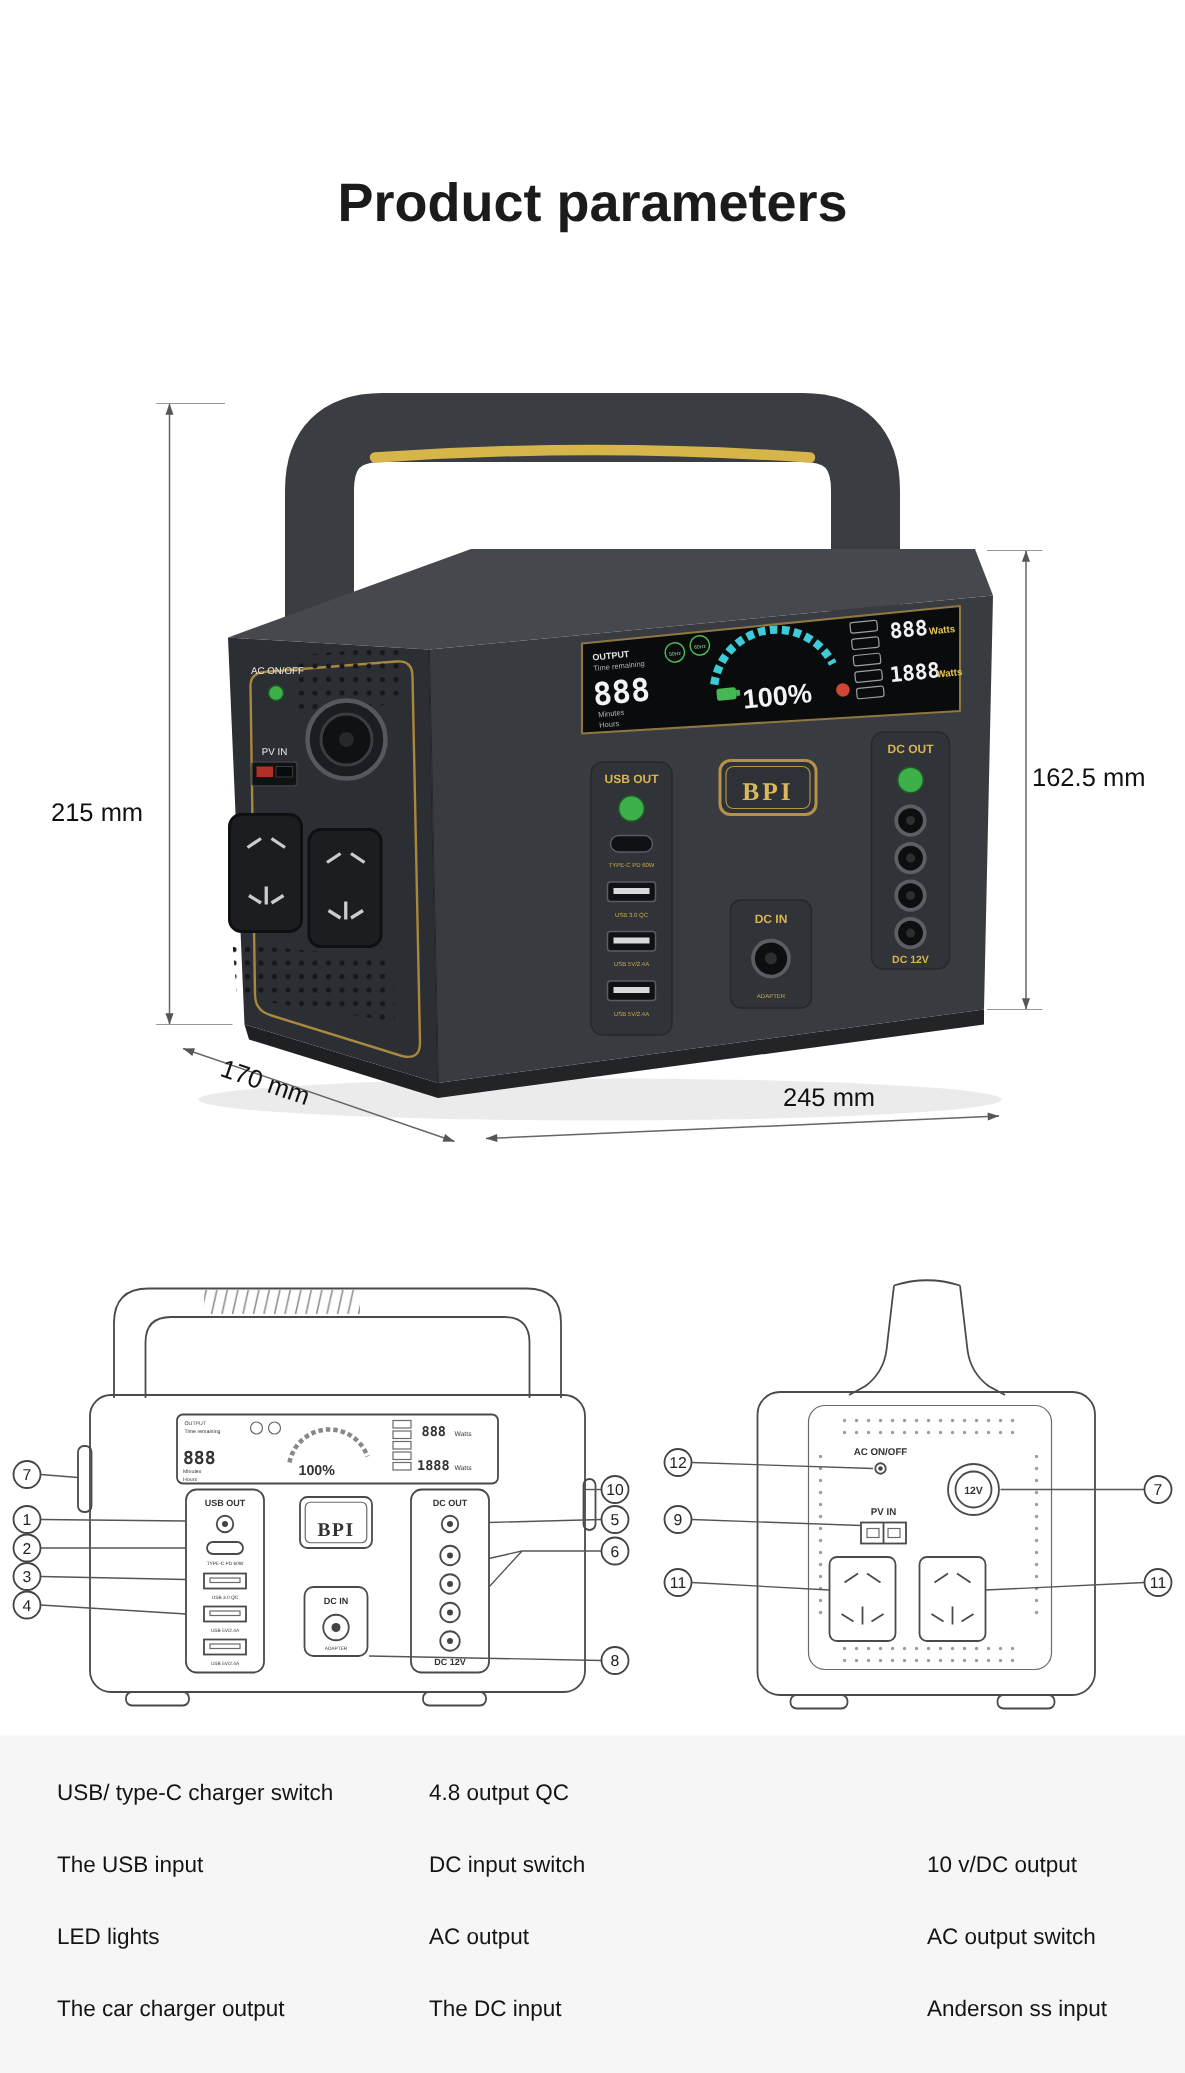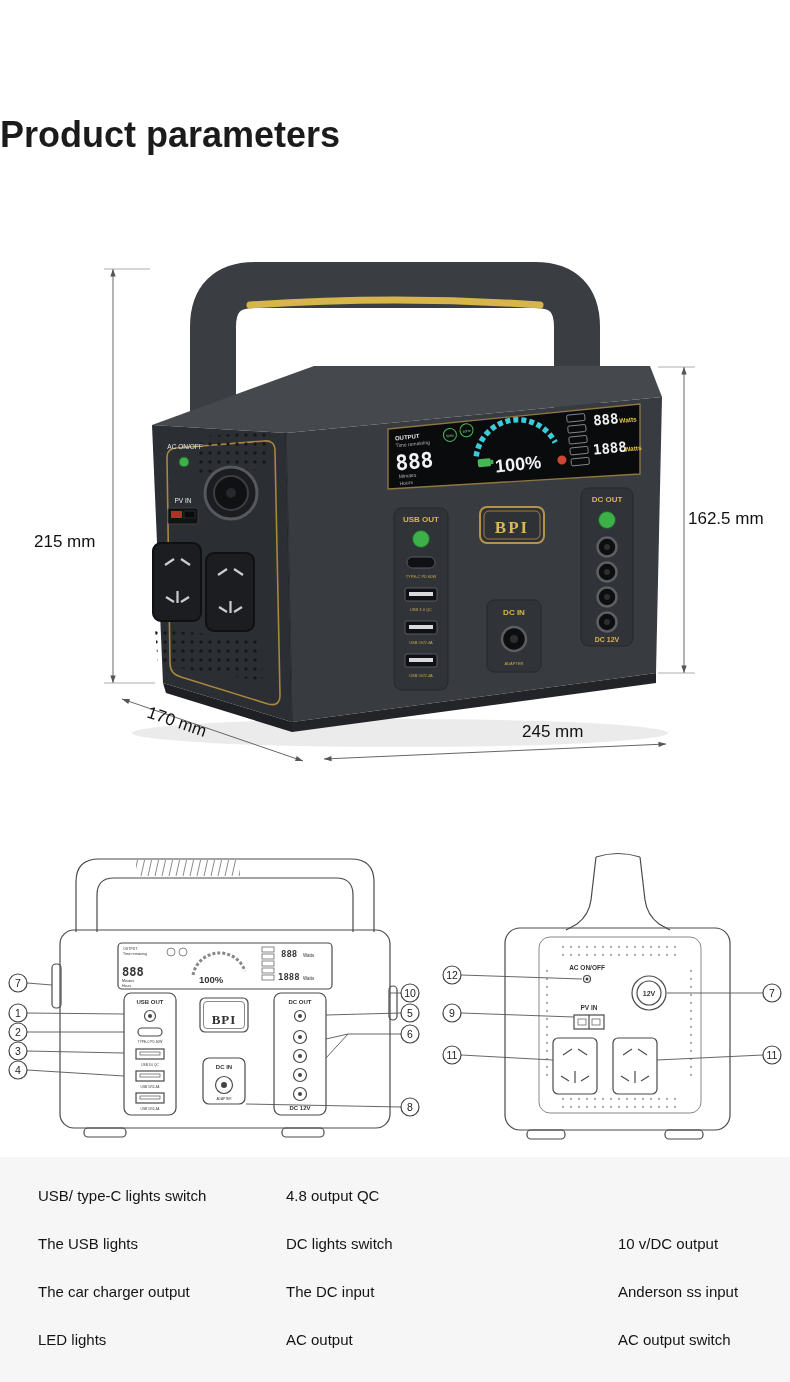--- a/index.html
+++ b/index.html
@@ -1,19 +1,19 @@
 <!DOCTYPE html>
 <html><head>
 <meta charset="utf-8">
 <style>
   *{margin:0;padding:0;box-sizing:border-box}
   html,body{background:#fff}
   body{width:790px;height:1382px;position:relative;font-family:"Liberation Sans",sans-serif;overflow:hidden}
   .page{position:relative;width:790px;height:1382px;background:#fff}
-  .title{position:absolute;top:114px;left:0;width:100%;
+  .title{position:absolute;top:114px;left:0;width:100%;text-align:center;
          font-size:36px;font-weight:700;color:#1b1b1b;letter-spacing:0px}
   .svgabs{position:absolute;left:0}
   #product-svg{top:225px}
   #drawings-svg{top:840px}
   svg{font-family:"Liberation Sans",sans-serif}
   .mono{font-family:"DejaVu Sans Mono",monospace;font-weight:bold}
   .serif{font-family:"Liberation Serif",serif;font-weight:bold}
   .gold{fill:#d8b452}
   .ln{stroke:#4a4a4a;stroke-width:1.2;fill:none}
   .thin{stroke:#6a6a6a;stroke-width:0.8;fill:none}
@@ -415,33 +415,33 @@
       <g>
         <line class="leader" x1="763" y1="215" x2="657" y2="220"></line>
         <circle class="callout-circle" cx="772" cy="215" r="9"></circle>
         <text class="callout-num" x="772" y="218.7">11</text>
       </g>
     </g>
   </svg>
 
   <div class="features">
     <div class="frow">
-      <span>USB/ type-C lights switch</span>
+      <span>USB/ type-C charger switch</span>
       <span>4.8 output QC</span>
     </div>
     <div class="frow">
-      <span>The USB lights</span>
-      <span>DC lights switch</span>
+      <span>The USB input</span>
+      <span>DC input switch</span>
       <span>10 v/DC output</span>
+    </div>
+    <div class="frow">
+      <span>LED lights</span>
+      <span>AC output</span>
+      <span>AC output switch</span>
     </div>
     <div class="frow">
       <span>The car charger output</span>
       <span>The DC input</span>
       <span>Anderson ss input</span>
     </div>
-    <div class="frow">
-      <span>LED lights</span>
-      <span>AC output</span>
-      <span>AC output switch</span>
-    </div>
   </div>
 
 </div>
 
 </body></html>

